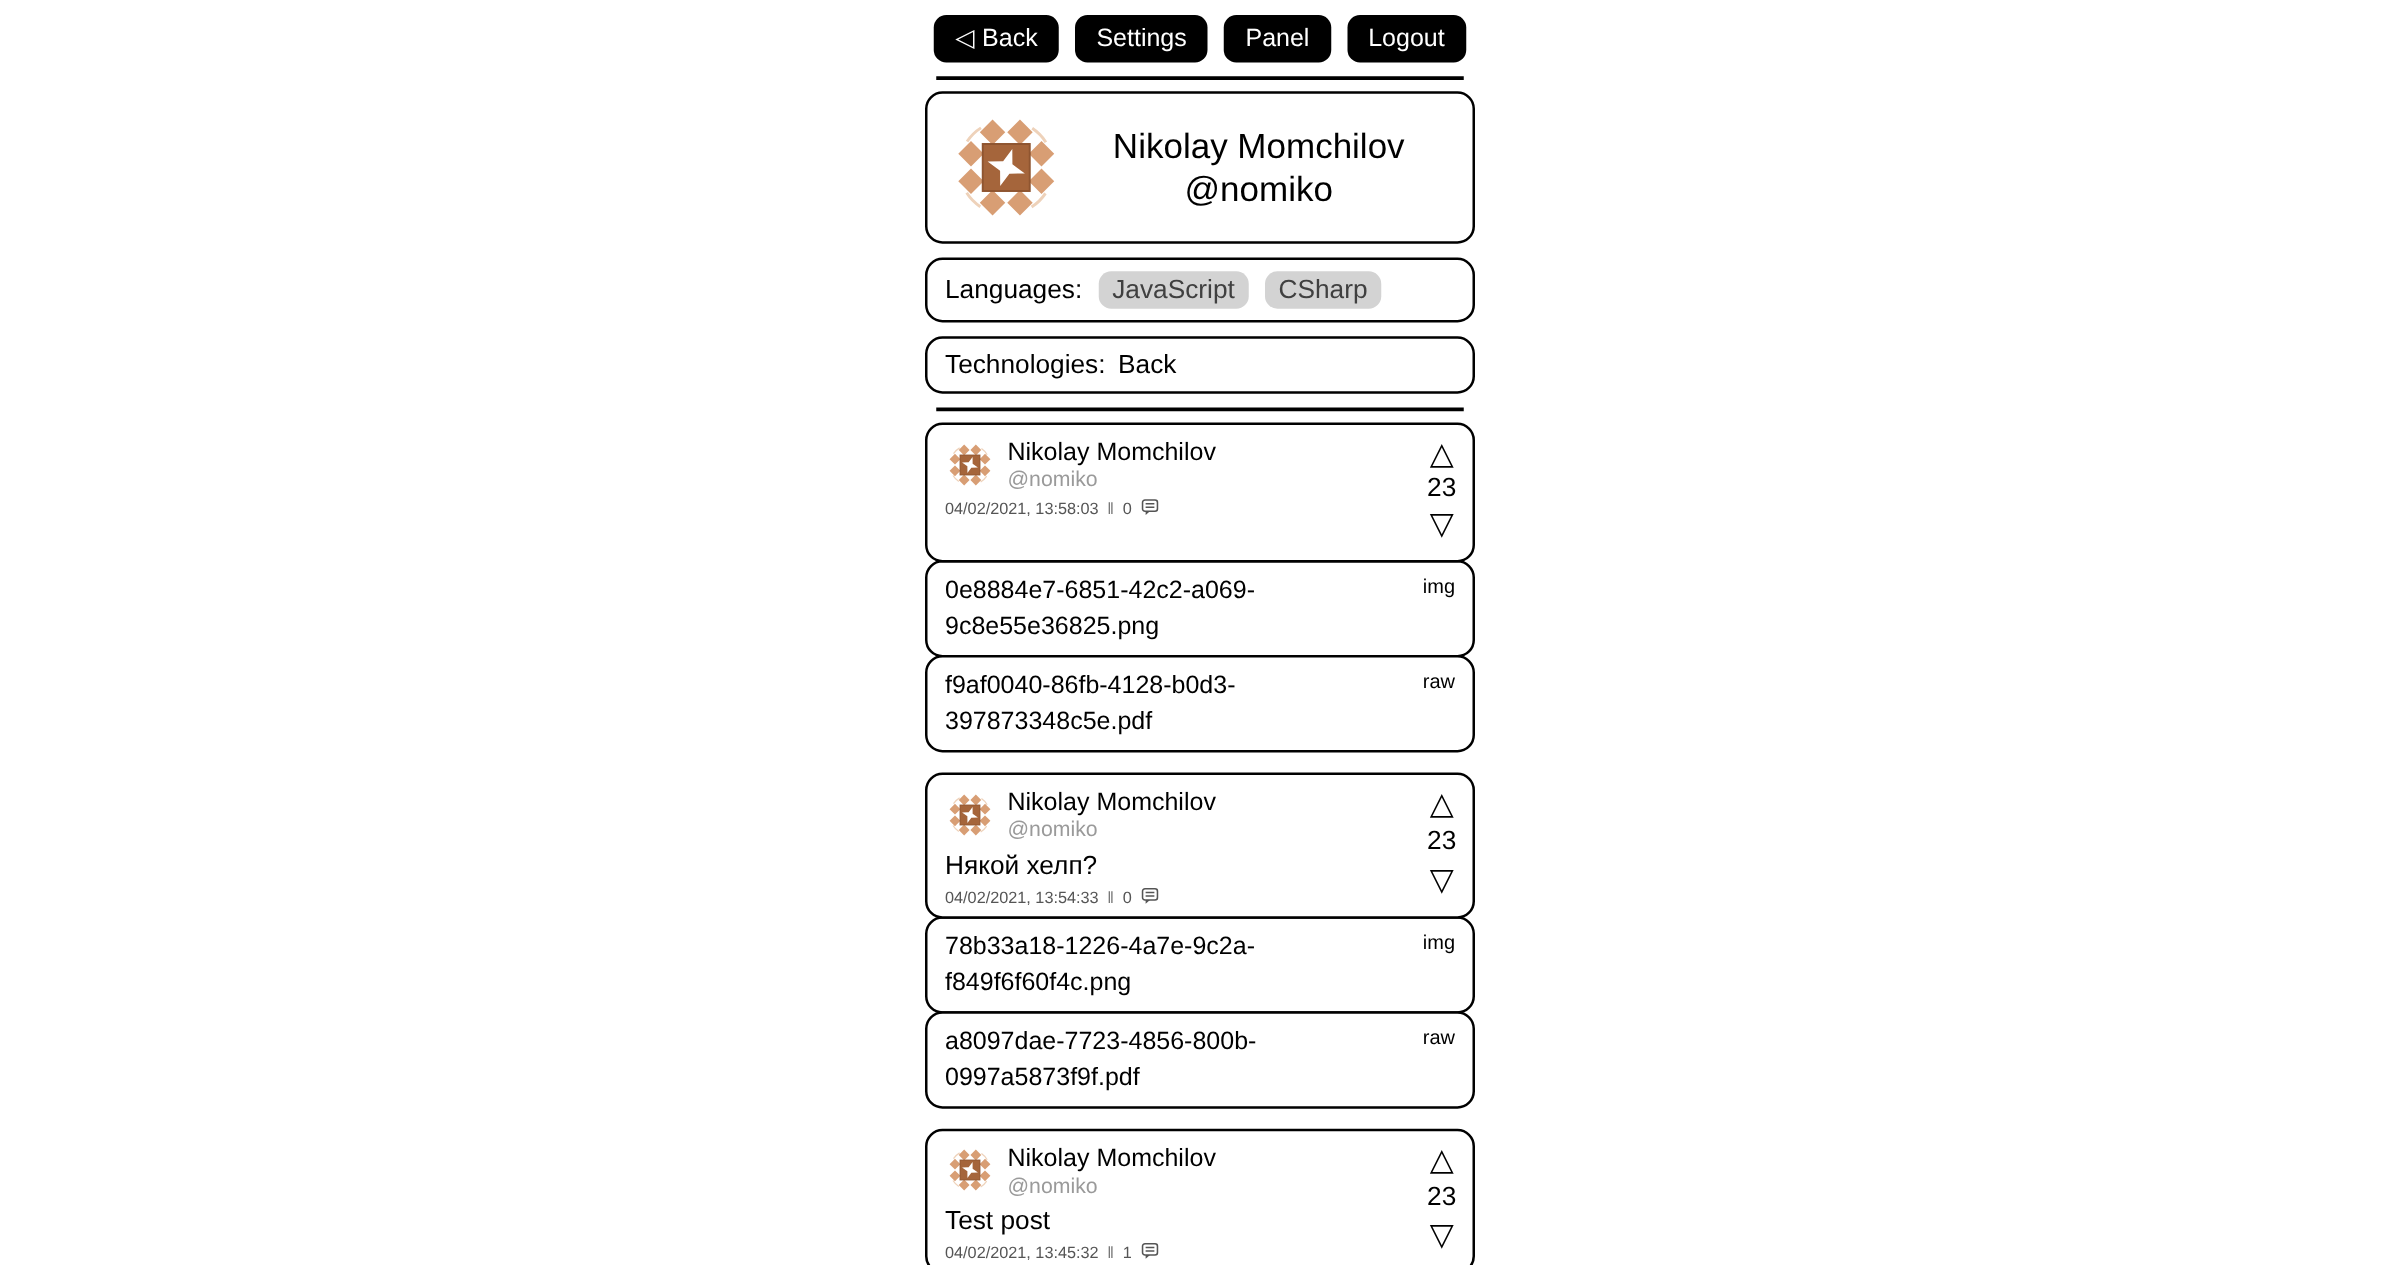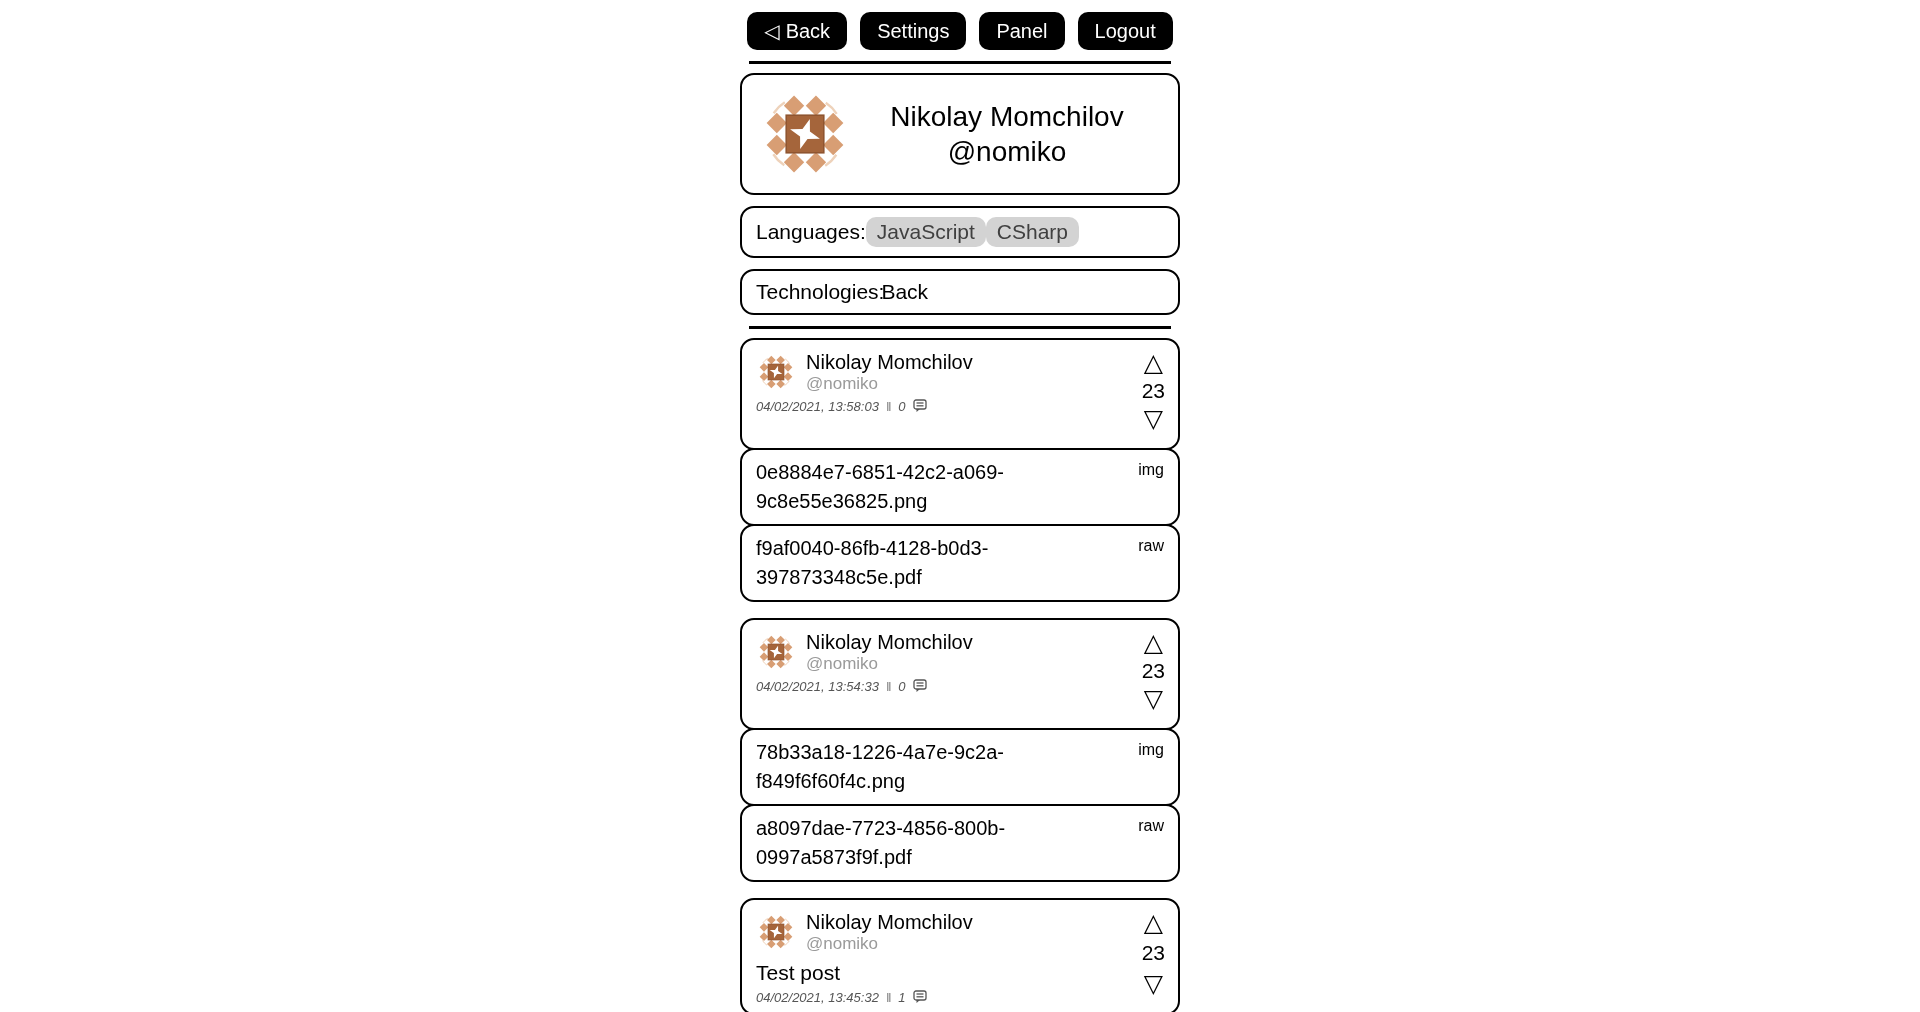--- a/index.html
+++ b/index.html
@@ -35,40 +35,40 @@
   
   .profile-card {
     display: flex; align-items: center;
     padding: 12px 16px; height: 122px; margin-bottom: 11px;
   }
   .avatar-lg { width: 94px; height: 94px; flex: 0 0 auto; }
   .profile-names { flex: 1; text-align: center; font-size: 28px; line-height: 1.25; }
 
   
   .info-card {
-    display: flex; align-items: center; gap: 0;
+    display: flex; align-items: center; gap: 13px;
     padding: 9px 14px; font-size: 21px; margin-bottom: 11px;
     min-height: 46px;
   }
   .tag-pill {
     background: var(--tag_bg, #d3d3d3); color: #404040;
     border-radius: 10px; padding: 3px 11px; font-size: 21px;
   }
 
   
   .post-group { margin-bottom: 16px; }
   .post-card { position: relative; padding: 10px 14px 8px 14px; min-height: 112px; cursor: pointer; }
   .post-header { display: flex; align-items: center; gap: 10px; }
   .avatar-sm { width: 40px; height: 40px; flex: 0 0 auto; }
   .post-author { font-size: 20px; line-height: 1.2; color: #000; }
   .post-handle { font-size: 17px; line-height: 1.15; color: var(--muted_text, #9a9a9a); }
   .post-title { font-size: 21px; margin-top: 7px; }
   .post-meta {
     display: flex; gap: 7px;
-    margin-top: 5px; font-size: 13px; color: #555; font-style: italic;
+    margin-top: 5px; font-size: 13px; color: #555;
   }
   .meta-sep { font-size: 13px; color: #777; }
   .comment-icon svg { display: block; }
 
   .vote-column {
     position: absolute; right: 13px; top: 10px; bottom: 17px;
     display: flex; flex-direction: column;
     justify-content: space-between; align-items: center;
   }
   .vote-btn {
@@ -204,20 +204,21 @@
     <div class="card post-card">
       <div class="post-header">
         <svg class="avatar-sm" viewBox="0 0 120 120">
           <use href="#identicon"></use>
         </svg>
         <div>
           <div class="post-author">Nikolay Momchilov</div>
           <div class="post-handle">@nomiko</div>
         </div>
       </div>
+      <div class="post-title">Някой хелп?</div>
       <div class="post-meta">
         <span>04/02/2021, 13:54:33</span>
         <span class="meta-sep">‖</span>
         <span>0</span>
         <span class="comment-icon">
           <svg width="14" height="14" viewBox="0 0 14 14">
               <use href="#bubble"></use>
             </svg>
         </span>
       </div>

